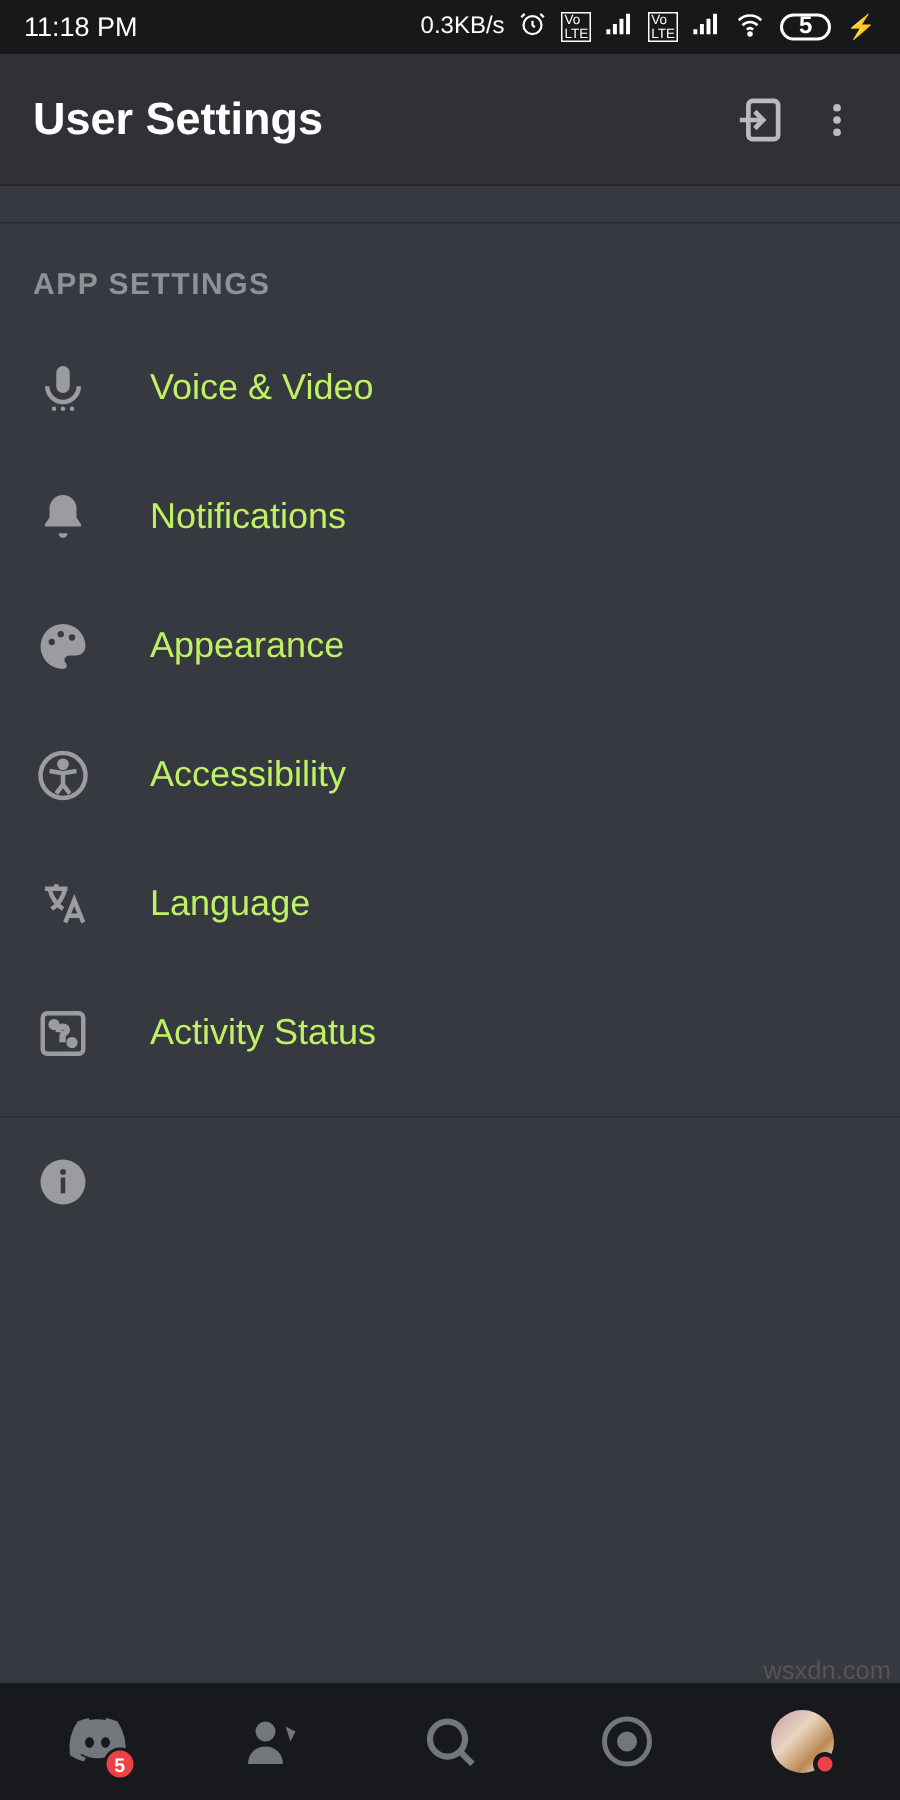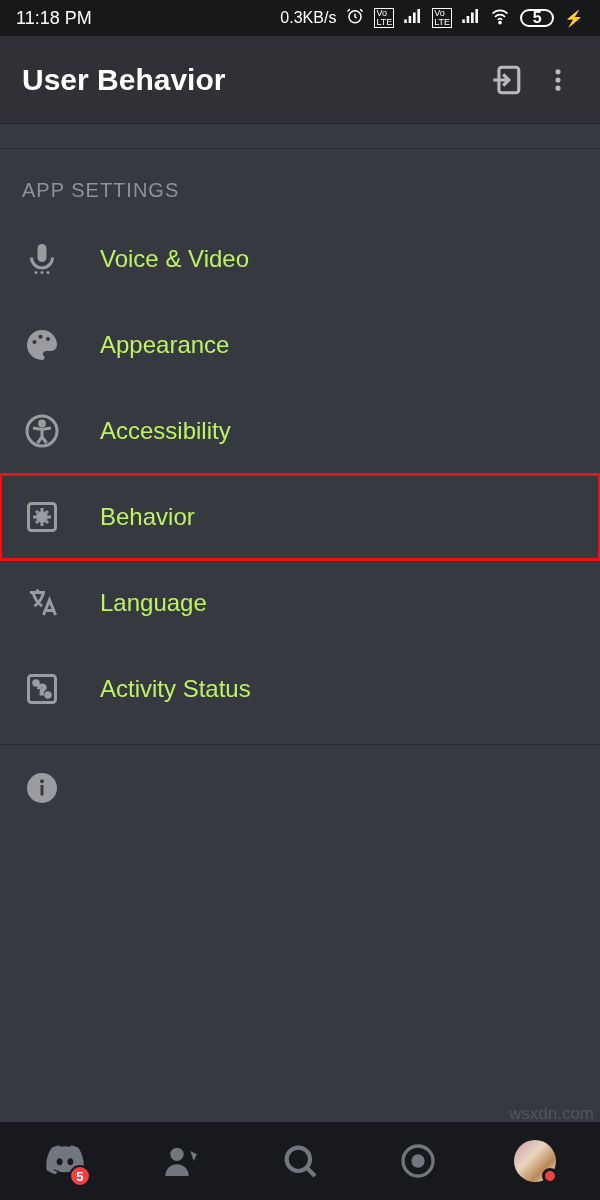--- a/index.html
+++ b/index.html
@@ -55,21 +55,21 @@
 
   
   .content {
     flex: 1;
     overflow: hidden;
     background: #36393f;
   }
   .section-header {
     padding: 28px 36px 14px 22px;
     font-size: 20px;
-    font-weight: 400;
+    font-weight: 700;
     letter-spacing: 1px;
     color: #8e9297;
     text-transform: uppercase;
   }
   .divider {
     height: 1px;
     background: #2a2c30;
     margin: 8px 0 0 0;
   }
   .section-header.top { padding-top: 30px; }
@@ -175,21 +175,21 @@
         </svg>
     </span>
     <span class="battery">
         <span>5</span>
       </span>
     <span class="lightning">⚡</span>
   </div>
 </div>
 
 <div class="header">
-  <div class="header-title">User Behavior</div>
+  <div class="header-title">User Settings</div>
   <div class="header-icon">
     <svg viewBox="0 0 24 24" width="34" height="34" fill="none" stroke="currentColor" stroke-width="2.2">
         <rect x="7" y="3" width="14" height="18" rx="2"></rect>
         <path d="M3 12h10M10 8l4 4-4 4"></path>
       </svg>
   </div>
   <div class="header-icon">
     <svg viewBox="0 0 24 24" width="28" height="28" fill="currentColor">
         <circle cx="12" cy="5" r="2.2"></circle>
         <circle cx="12" cy="12" r="2.2"></circle>
@@ -210,20 +210,29 @@
           <path d="M12 14a3 3 0 0 0 3-3V5a3 3 0 0 0-6 0v6a3 3 0 0 0 3 3z"></path>
           <path d="M19 11a7 7 0 0 1-14 0" fill="none" stroke="currentColor" stroke-width="2"></path>
           <circle cx="8" cy="21" r="1"></circle>
           <circle cx="12" cy="21" r="1"></circle>
           <circle cx="16" cy="21" r="1"></circle>
         </svg>
     </span>
     <span class="item-label">Voice &amp; Video</span>
   </div>
 
+  <div class="list-item">
+    <span class="item-icon">
+      <svg viewBox="0 0 24 24" fill="currentColor">
+          <path d="M12 2a6 6 0 0 0-6 6v4l-2 3v1h16v-1l-2-3V8a6 6 0 0 0-6-6z"></path>
+          <path d="M10 19a2 2 0 0 0 4 0"></path>
+        </svg>
+    </span>
+    <span class="item-label">Notifications</span>
+  </div>
 
 
   <div class="list-item">
     <span class="item-icon">
       <svg viewBox="0 0 24 24" fill="currentColor">
           <path d="M12 2a10 10 0 1 0 0 20c2 0 2-2 1-3s0-3 2-3h3a4 4 0 0 0 4-4A10 10 0 0 0 12 2z"></path>
           <circle cx="7" cy="10" r="1.4" fill="#36393f"></circle>
           <circle cx="11" cy="6.5" r="1.4" fill="#36393f"></circle>
           <circle cx="16" cy="8" r="1.4" fill="#36393f"></circle>
         </svg>
@@ -235,30 +244,20 @@
     <span class="item-icon">
       <svg viewBox="0 0 24 24" fill="none" stroke="currentColor" stroke-width="2">
           <circle cx="12" cy="12" r="10"></circle>
           <circle cx="12" cy="7" r="1.6" fill="currentColor"></circle>
           <path d="M6 10l6 1 6-1M12 11v5M12 16l-3 4M12 16l3 4"></path>
         </svg>
     </span>
     <span class="item-label">Accessibility</span>
   </div>
 
-  <div class="list-item highlight">
-    <span class="item-icon">
-      <svg viewBox="0 0 24 24" fill="none" stroke="currentColor" stroke-width="2">
-          <rect x="3" y="3" width="18" height="18" rx="2"></rect>
-          <circle cx="12" cy="12" r="3" fill="currentColor"></circle>
-          <path d="M12 6v2M12 16v2M6 12h2M16 12h2M8 8l1.2 1.2M14.8 14.8L16 16M16 8l-1.2 1.2M9.2 14.8L8 16"></path>
-        </svg>
-    </span>
-    <span class="item-label">Behavior</span>
-  </div>
 
   <div class="list-item">
     <span class="item-icon">
       <svg viewBox="0 0 24 24" fill="none" stroke="currentColor" stroke-width="2">
           <path d="M4 5h10M9 3v2M6 5c1 4 3 7 6 9M13 5c-1 4-3 7-6 9"></path>
           <path d="M13 20l4-10 4 10M14.5 17h5"></path>
         </svg>
     </span>
     <span class="item-label">Language</span>
   </div>

